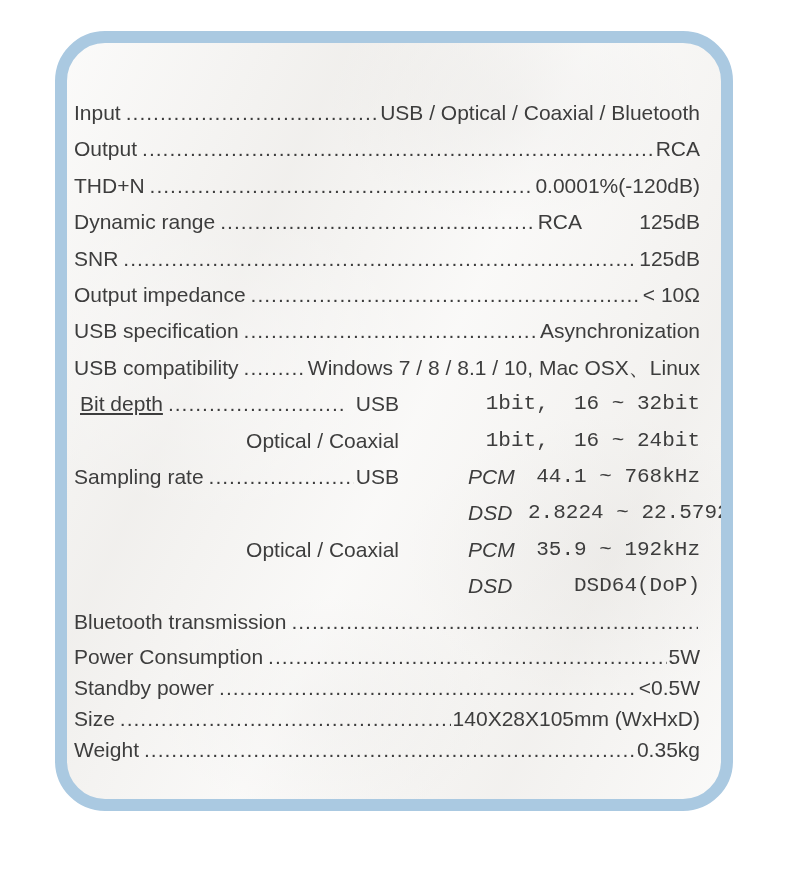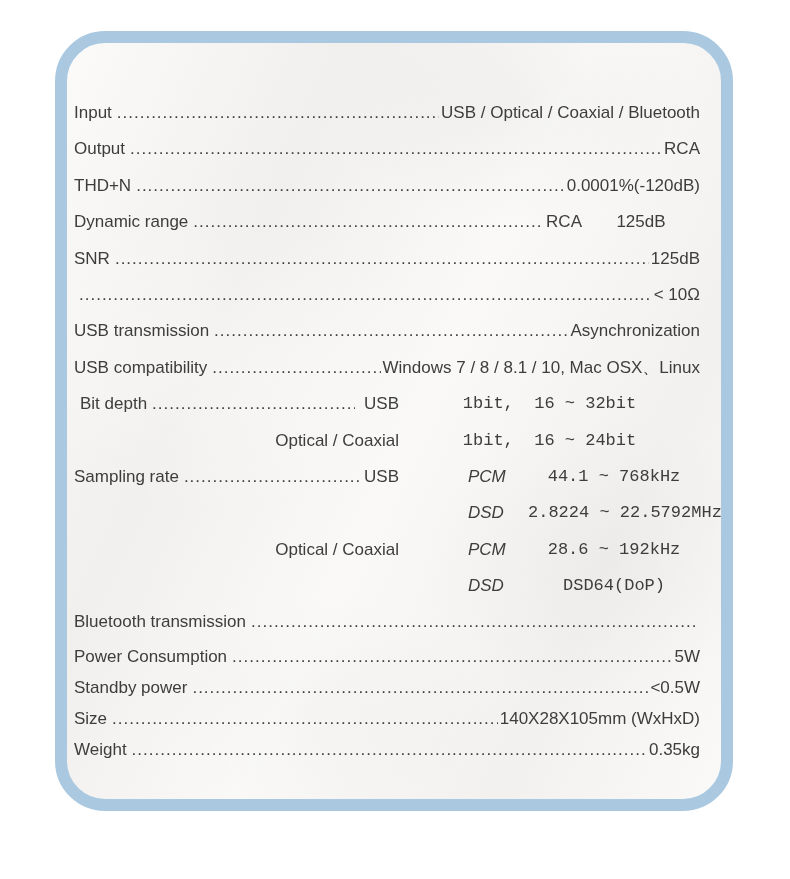--- a/index.html
+++ b/index.html
@@ -24,36 +24,36 @@
     background-image:
       linear-gradient(115deg, rgba(255,255,255,0.55) 0%, rgba(231,229,226,0.35) 28%, rgba(255,255,255,0.40) 52%, rgba(233,231,228,0.30) 78%, rgba(255,255,255,0.45) 100%),
       radial-gradient(ellipse 260px 170px at 68% 8%, rgba(224,222,219,0.45), transparent 70%),
       radial-gradient(ellipse 300px 220px at 22% 42%, rgba(255,255,255,0.65), transparent 70%),
       radial-gradient(ellipse 280px 200px at 82% 68%, rgba(226,224,221,0.40), transparent 70%),
       radial-gradient(ellipse 240px 160px at 40% 88%, rgba(228,226,223,0.35), transparent 70%);
     overflow: hidden;
   }
   .specs {
     padding: 52px 21px 0 7px;
-    font-size: 17px;
+    font-size: 21px;
   }
   .row { display: flex; }
   .row-a { height: 36.4px; line-height: 36.4px; }
   .row-b { height: 31px;  line-height: 31px; }
   .lbl  { white-space: pre; flex: 0 0 auto; }
-  .indent { padding-left: 6px; }
+  .indent { padding-left: 6px; text-decoration: underline; }
   .leader {
     flex: 1 1 0;
     min-width: 0;
     overflow: hidden;
     white-space: nowrap;
     letter-spacing: 1px;
     margin: 0 2px 0 5px;
   }
-  .val  { white-space: pre; text-align: center; flex: 0 0 auto; }
+  .val  { white-space: pre; text-align: right; flex: 0 0 auto; }
   .fill { flex: 1 1 0; font-family: Liberation Mono, monospace; }
   .val-fixed { flex: 0 0 118px; width: 118px; }
   .mid  { white-space: pre; flex: 0 0 auto; }
   .cellA { display: flex; flex: 0 0 325px; width: 325px; }
   .src  { white-space: pre; flex: 0 0 auto; }
   .src-gap { padding-left: 7px; }
   .src-right { margin-left: auto; }
   .chan { flex: 0 0 60px; width: 60px; margin-left: 69px; white-space: pre; font-style: italic; }
 </style>
 </head>
@@ -87,26 +87,27 @@
       <span class="val val-fixed">125dB</span>
     </div>
 
     <div class="row row-a">
       <span class="lbl">SNR</span>
       <span class="leader">............................................................................................................................................................................................................................................................................................................</span>
       <span class="val">125dB</span>
     </div>
 
     <div class="row row-a">
+      <span class="lbl">Output impedance</span>
       <span class="leader">............................................................................................................................................................................................................................................................................................................</span>
       <span class="val">&lt; 10Ω</span>
     </div>
 
     <div class="row row-a">
-      <span class="lbl">USB transmission</span>
+      <span class="lbl">USB specification</span>
       <span class="leader">............................................................................................................................................................................................................................................................................................................</span>
       <span class="val">Asynchronization</span>
     </div>
 
     <div class="row row-a">
       <span class="lbl">USB compatibility</span>
       <span class="leader">............................................................................................................................................................................................................................................................................................................</span>
       <span class="val">Windows 7 / 8 / 8.1 / 10, Mac OSX、Linux</span>
     </div>
 
@@ -140,21 +141,21 @@
       <div class="cellA"></div>
       <span class="chan">DSD</span>
       <span class="val fill">2.8224 ~ 22.5792MHz</span>
     </div>
 
     <div class="row row-a">
       <div class="cellA">
         <span class="src src-right">Optical / Coaxial</span>
       </div>
       <span class="chan">PCM</span>
-      <span class="val fill">28.6 ~ 192kHz</span>
+      <span class="val fill">35.9 ~ 192kHz</span>
     </div>
 
     <div class="row row-a">
       <div class="cellA"></div>
       <span class="chan">DSD</span>
       <span class="val fill">DSD64(DoP)</span>
     </div>
 
     <div class="row row-a">
       <span class="lbl">Bluetooth transmission</span>

